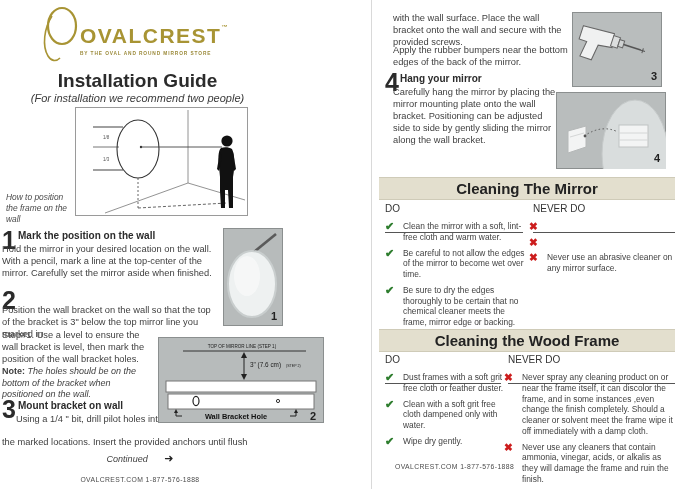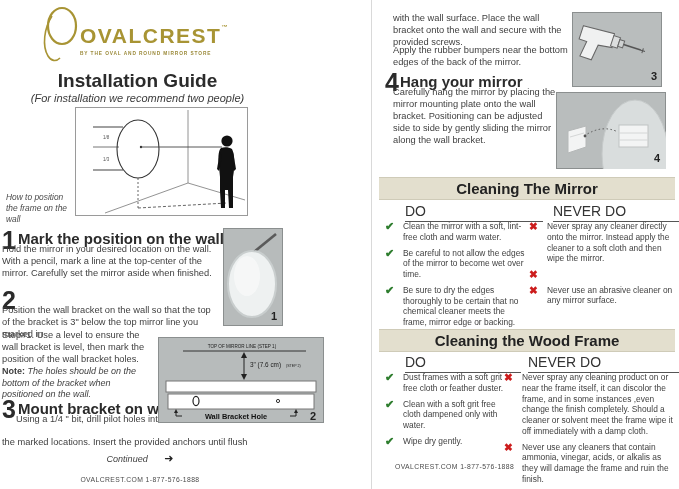--- a/index.html
+++ b/index.html
@@ -12,33 +12,33 @@
   .brand-name{font-size:21px;font-weight:700;color:#a89434;letter-spacing:1.5px;}
   .brand-tm{font-size:6px;vertical-align:top;color:#a89434;font-weight:700;}
   .brand-tagline{font-size:4.8px;color:#9b8a3a;letter-spacing:.9px;font-weight:700;margin-top:3px;}
 
   .page-title{font-size:19px;font-weight:700;color:#2b2b2b;text-align:center;}
   .page-subtitle{font-size:11px;color:#3a3a3a;text-align:center;margin-top:2px;font-style:italic;}
 
   .caption{font-size:8.4px;font-style:italic;color:#4a4a4a;line-height:1.3;}
 
   .step-num{font-size:25px;font-weight:700;color:#2b2b2b;line-height:1;}
-  .step-head{font-size:15px;font-weight:700;color:#2b2b2b;}
+  .step-head{font-size:10px;font-weight:700;color:#2b2b2b;}
   .body-text{font-size:9.3px;line-height:1.3;color:#3f3f3f;}
   .note-text{font-size:9px;line-height:1.3;color:#3f3f3f;font-style:italic;}
   .note-label{font-weight:700;font-style:normal;}
 
   .continued{font-size:9px;font-style:italic;color:#3f3f3f;}
   .continued-arrow{font-style:normal;font-size:11px;margin-left:14px;color:#222;}
   .footer{font-size:6.8px;letter-spacing:.4px;color:#4a4a4a;}
 
   .section-bar{background:#e3dfce;height:21px;display:flex;align-items:center;justify-content:center;
                border-top:1px solid #cfcbb8;border-bottom:1px solid #cfcbb8;}
   .section-bar span{font-size:15px;font-weight:700;color:#222;}
-  .col-head{font-size:14px;color:#333;border-bottom:1.6px solid #555;padding-bottom:2px;margin-left:20px;}
+  .col-head{font-size:10px;color:#333;border-bottom:1.6px solid #555;padding-bottom:18px;}
   .item{display:flex;gap:6px;margin-bottom:5px;}
   .item .txt{font-size:8.4px;line-height:1.28;color:#3f3f3f;}
   .check{color:#2e7d2e;font-size:11px;font-weight:700;line-height:1;flex:0 0 12px;}
   .cross{color:#cc1c1c;font-size:10.5px;font-weight:700;line-height:1;flex:0 0 12px;}
   svg text{font-family:"Liberation Sans",sans-serif;}
 </style>
 </head>
 <body>
 
 <div class="canvas">
@@ -181,21 +181,20 @@
     </div>
     <div class="item">
       <span class="check">✔</span>
       <span class="txt">Be sure to dry the edges thoroughly to be certain that no chemical cleaner meets the frame, mirror edge or backing.</span>
     </div>
   </div>
 
   <div class="abs" style="left:529px;top:221px;width:148px;">
     <div class="item">
       <span class="cross">✖</span>
-      <span class="txt">Never spray any cleaner directly onto the mirror. Instead apply the cleaner to a soft cloth and then wipe the mirror.</span>
     </div>
     <div class="item">
       <span class="cross">✖</span>
     </div>
     <div class="item">
       <span class="cross">✖</span>
       <span class="txt">Never use an abrasive cleaner on any mirror surface.</span>
     </div>
   </div>
 

